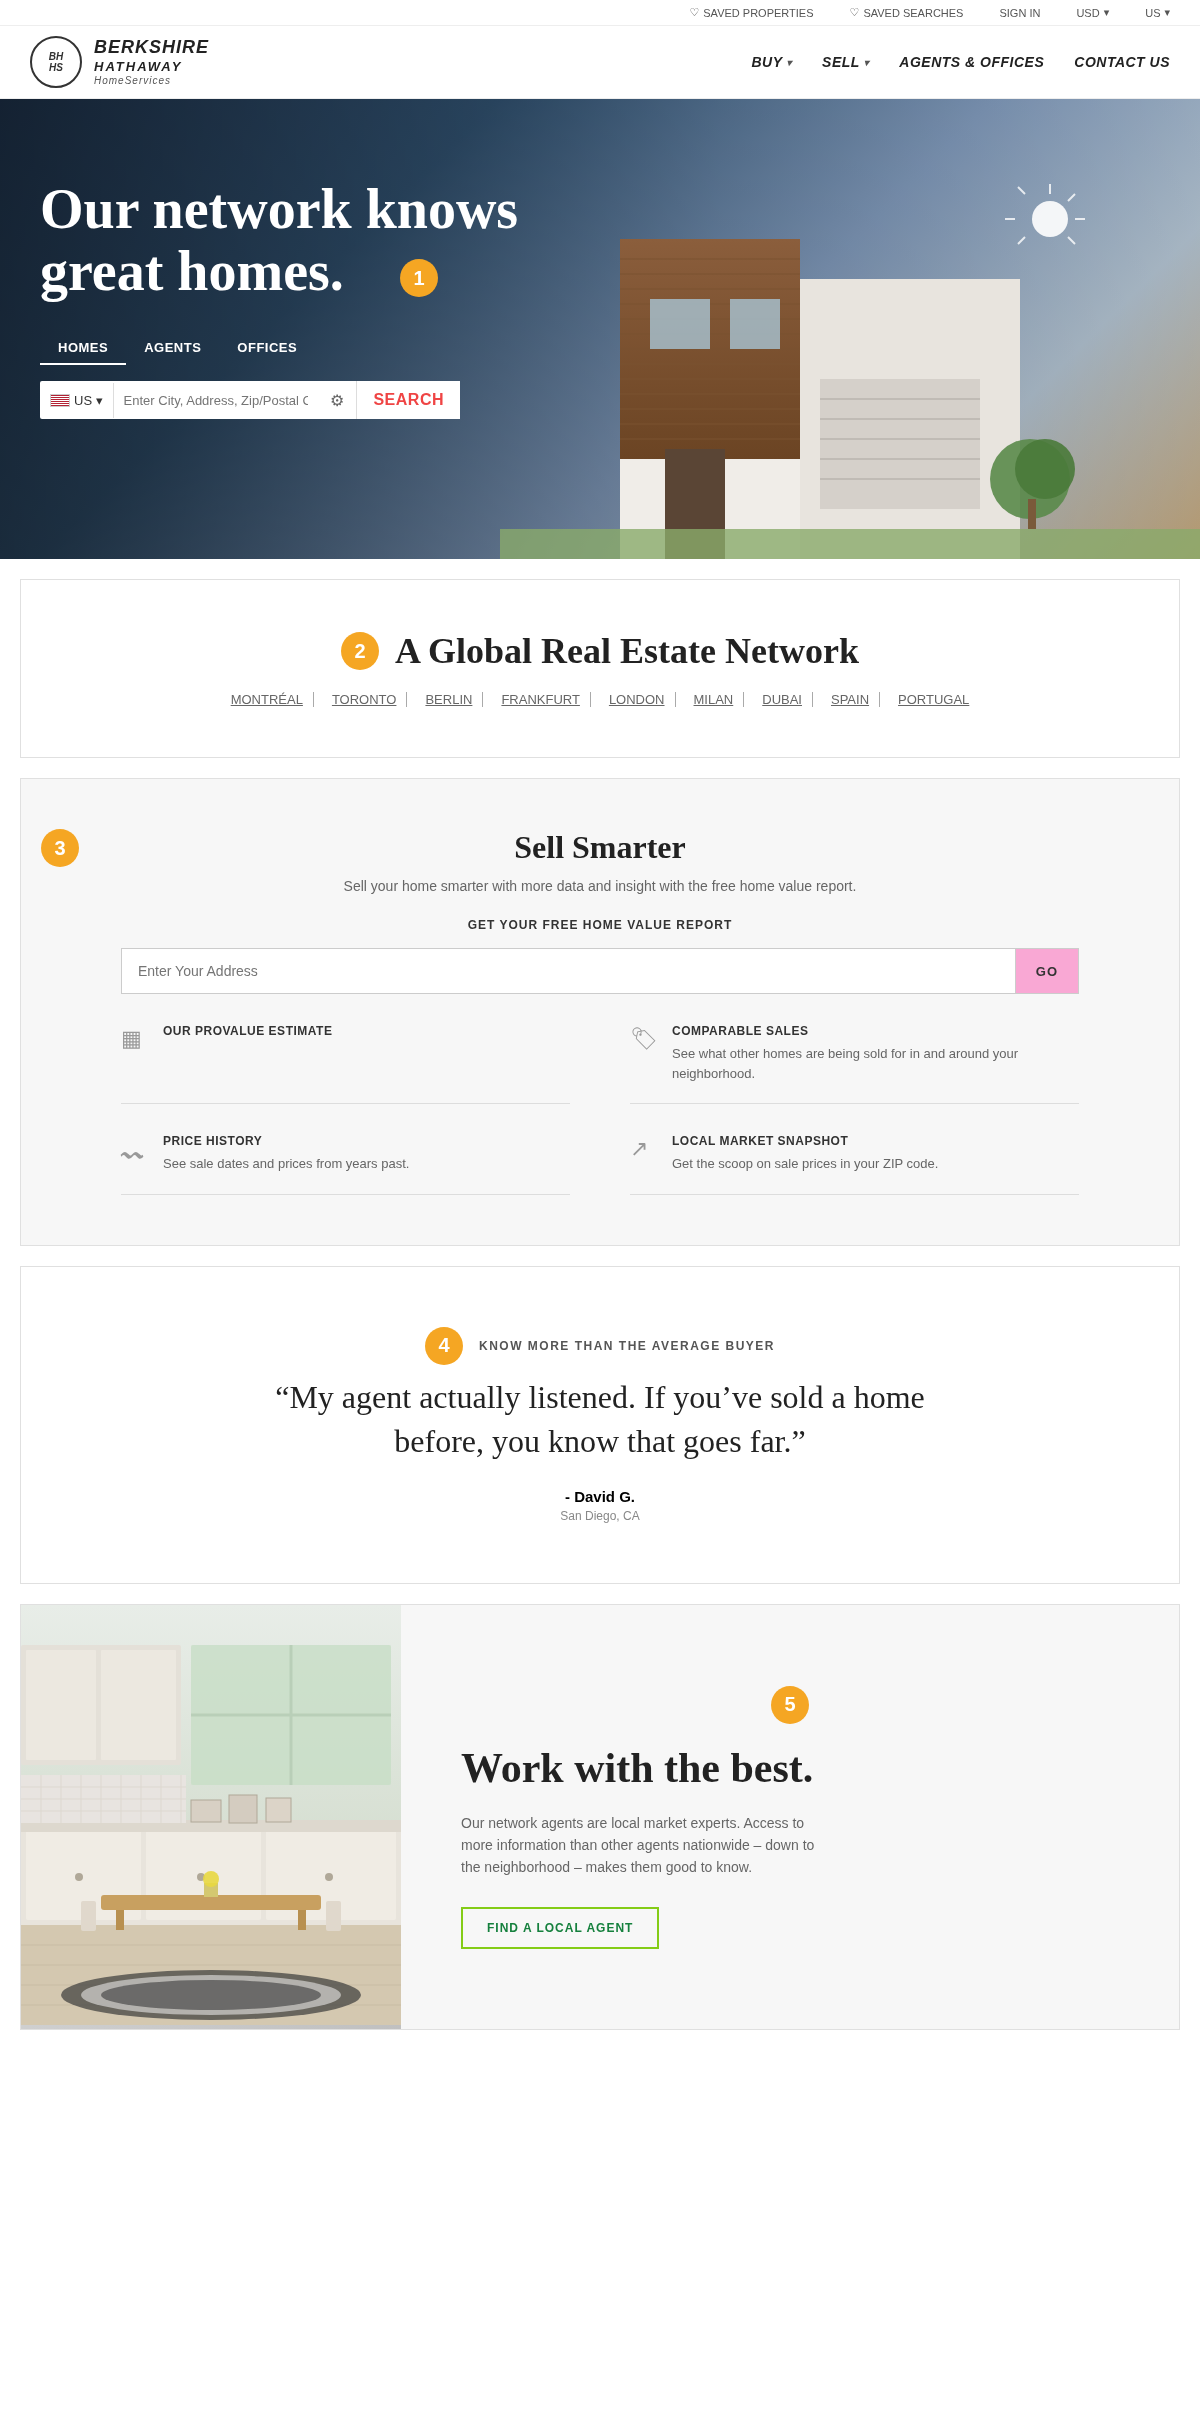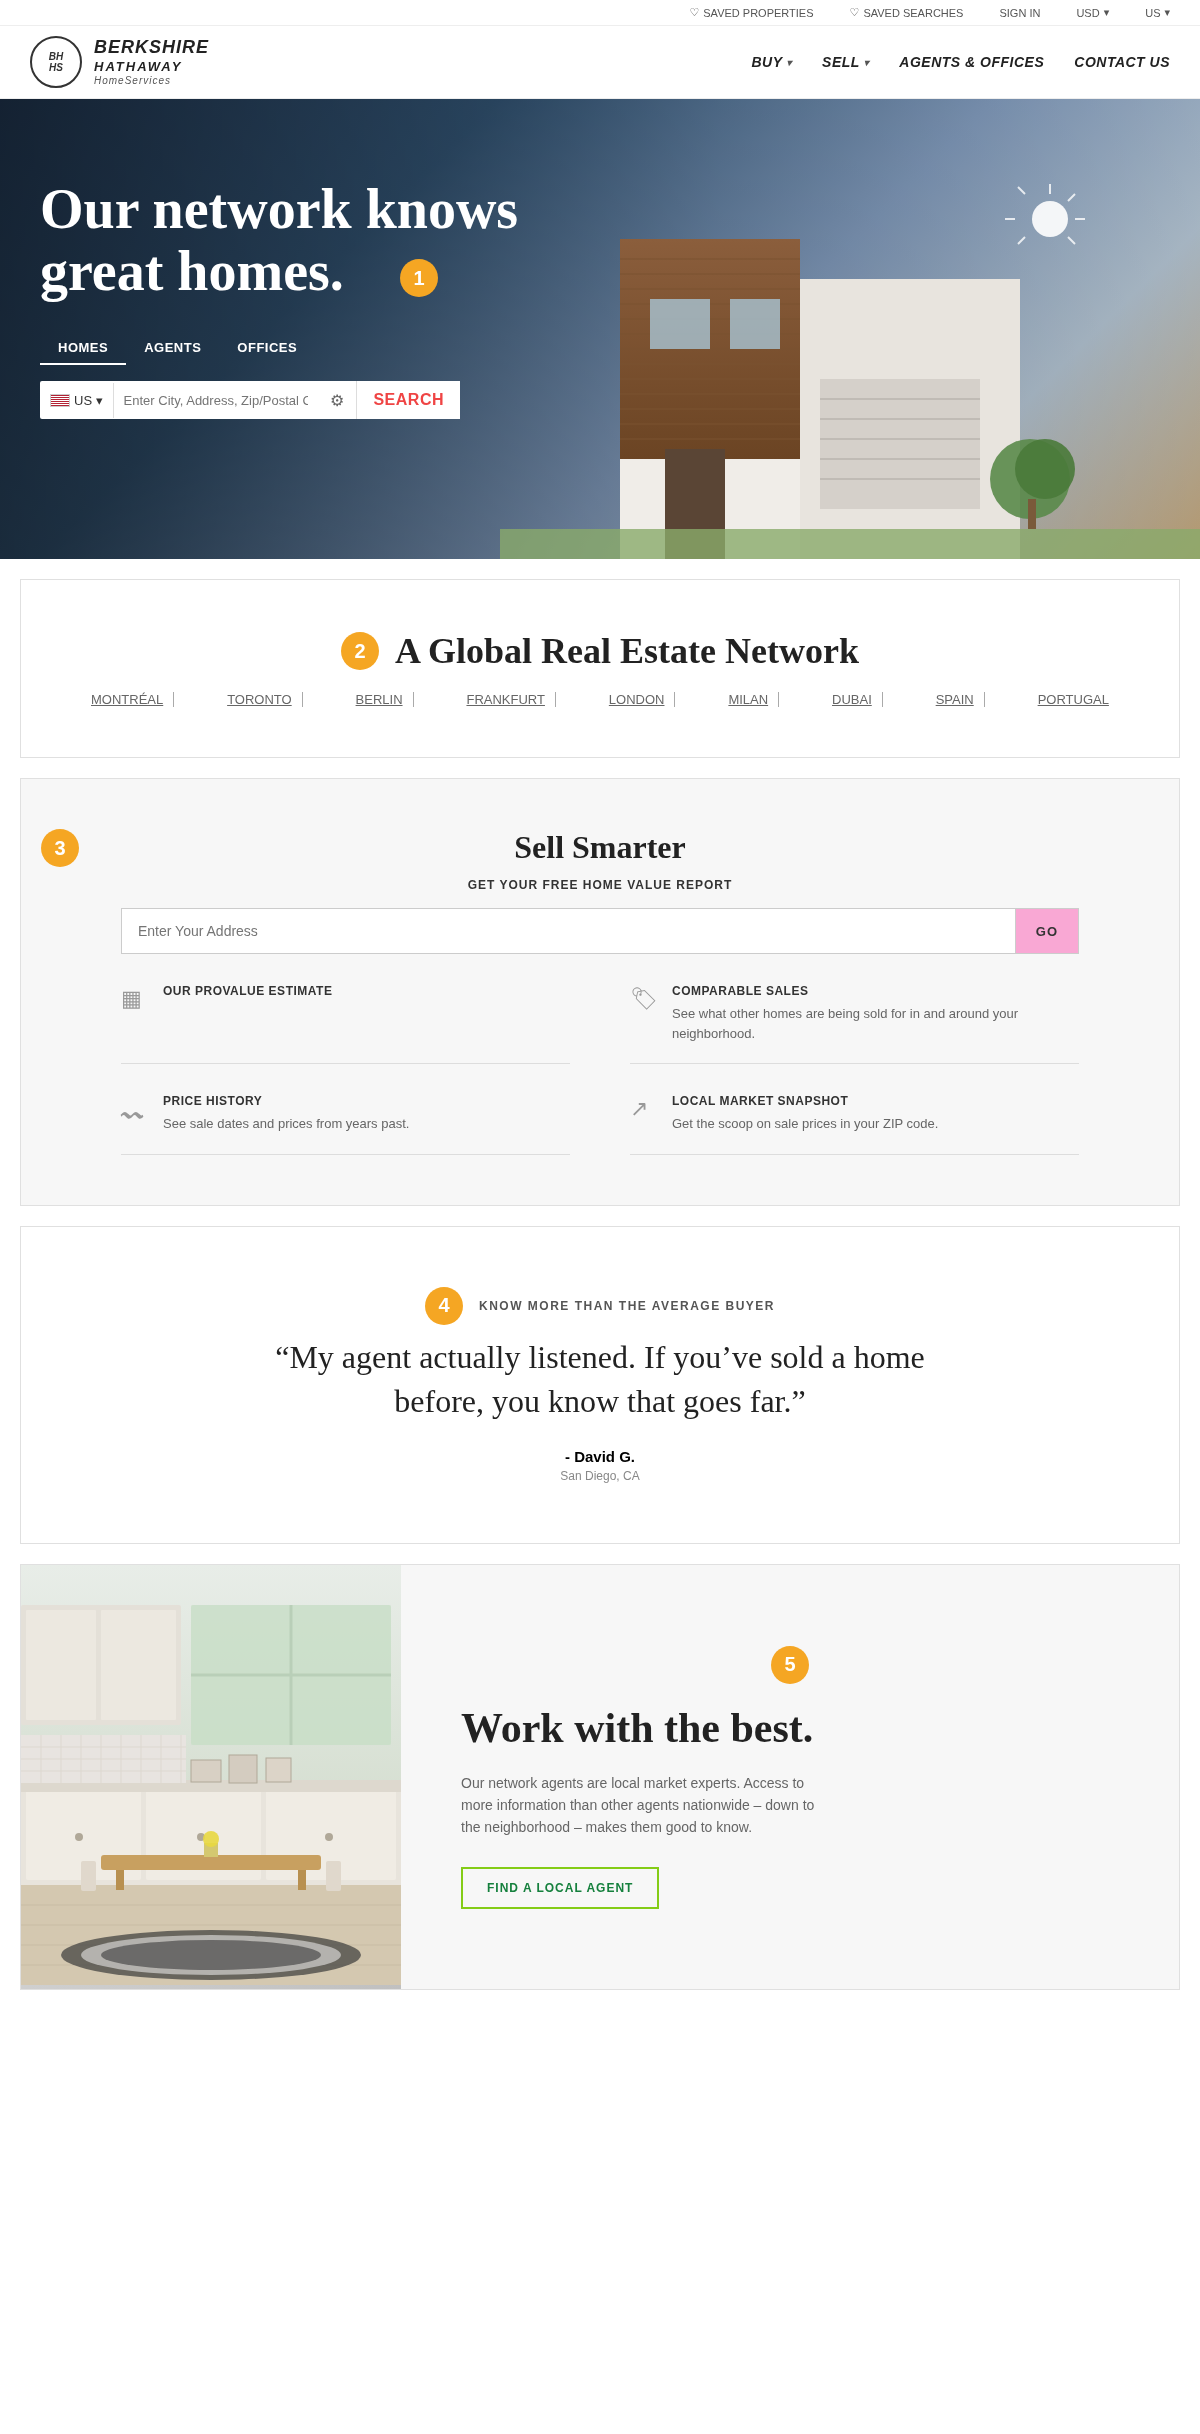--- a/index.html
+++ b/index.html
@@ -209,22 +209,22 @@
       margin-bottom: 20px;
     }
     .section-global h2 {
       font-size: 36px;
       font-family: Georgia, serif;
       color: #222;
       font-weight: 700;
     }
     .global-cities {
       display: flex;
-      justify-content: space-between;
-      gap: 0;
+      justify-content: center;
+      gap: 8px;
       flex-wrap: wrap;
     }
     .global-city {
       font-size: 13px;
       color: #666;
       text-decoration: underline;
       cursor: pointer;
       padding: 0 10px;
       border-right: 1px solid #aaa;
     }
@@ -588,20 +588,21 @@
     <span class="global-city">PORTUGAL</span>
   </div>
 </div>
 
 <div class="section-sell">
   <div class="section-sell-inner">
     <div style="position:absolute; left:-80px; top:0;">
       <div class="annotation">3</div>
     </div>
     <h2>Sell Smarter</h2>
+    <p class="subtitle">Sell your home smarter with more data and insight with the free home value report.</p>
     <div class="sell-label">GET YOUR FREE HOME VALUE REPORT</div>
     <div class="sell-search">
       <input type="text" placeholder="Enter Your Address" style="">
       <button class="sell-search-btn">GO</button>
     </div>
     <div class="sell-features">
       <div class="sell-feature">
         <div class="sell-feature-icon">▦</div>
         <div>
           <h4>OUR PROVALUE ESTIMATE</h4>

